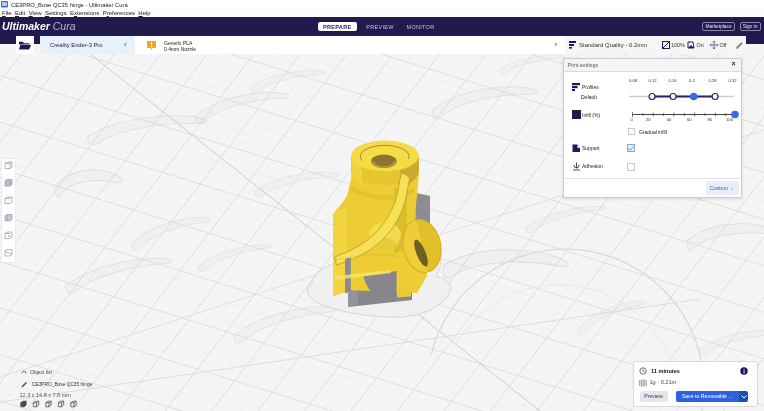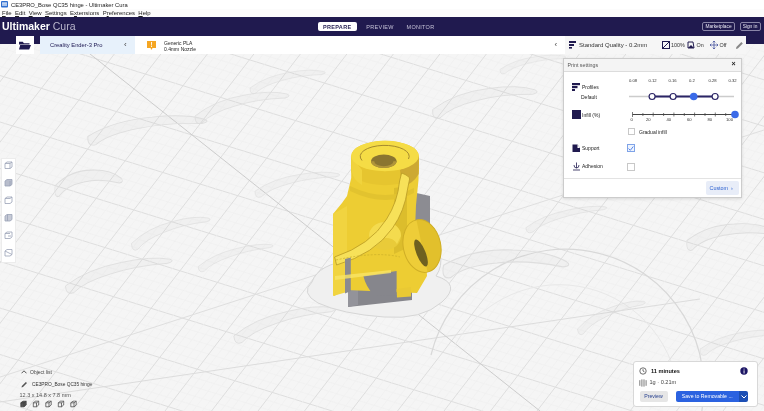--- a/index.html
+++ b/index.html
@@ -351,21 +351,21 @@
   </svg>
 <div class="abs" style="left:11px;top:1.5px;font-size:5.8px;color:#222;">CE3PRO_Bose QC35 hinge - Ultimaker Cura</div>
 
 <div class="abs" style="left:0;top:9px;width:764px;height:8px;background:#fcfcfc;"></div>
 <div class="abs" style="left:2px;top:9.8px;font-size:6px;color:#222;"><u>F</u>ile&nbsp;&nbsp;<u>E</u>dit&nbsp;&nbsp;<u>V</u>iew&nbsp;&nbsp;<u>S</u>ettings&nbsp;&nbsp;E<u>x</u>tensions&nbsp;&nbsp;P<u>r</u>eferences&nbsp;&nbsp;<u>H</u>elp</div>
 
 <div class="abs" style="left:0;top:17px;width:764px;height:20px;background:#201a4f;"></div>
 <div class="abs" style="left:0;top:37px;width:16px;height:7px;background:#201a4f;"></div>
 <div class="abs" style="left:34.2px;top:37px;width:5.6px;height:7px;background:#201a4f;"></div>
 <div class="abs" style="left:745.5px;top:37px;width:18.5px;height:7px;background:#201a4f;"></div>
-<div class="abs" style="left:2px;top:19.5px;font-size:10.5px;color:#ffffff;"><b>Ultimaker</b> <span style="color:#b9b6cc;">Cura</span></div>
+<div class="abs" style="left:2px;top:19.5px;font-size:10.5px;color:#ffffff;font-style:italic;"><b>Ultimaker</b> <span style="color:#b9b6cc;">Cura</span></div>
 <div class="abs" style="left:318px;top:22px;width:38.5px;height:9px;background:#ffffff;border-radius:2px;"></div>
 <div class="abs" style="left:318px;top:23.5px;width:38.5px;text-align:center;font-size:5.5px;font-weight:bold;color:#201a4f;letter-spacing:0.3px;">PREPARE</div>
 <div class="abs" style="left:361px;top:23.5px;width:38px;text-align:center;font-size:5.5px;color:#c6c3d8;letter-spacing:0.3px;">PREVIEW</div>
 <div class="abs" style="left:401px;top:23.5px;width:39px;text-align:center;font-size:5.5px;color:#c6c3d8;letter-spacing:0.3px;">MONITOR</div>
 <div class="abs" style="left:702px;top:22px;width:33px;height:8.5px;border:0.8px solid #8a86a8;border-radius:2px;color:#e8e6f2;font-size:4.8px;text-align:center;line-height:7.5px;">Marketplace</div>
 <div class="abs" style="left:739.5px;top:22px;width:21px;height:8.5px;border:0.8px solid #8a86a8;border-radius:2px;color:#e8e6f2;font-size:4.8px;text-align:center;line-height:7.5px;">Sign in</div>
 
 <div class="abs" style="left:39.8px;top:36px;width:525.2px;height:17.5px;background:#ffffff;"></div>
 <div class="abs" style="left:15.8px;top:36px;width:18.4px;height:17.5px;background:#ffffff;"></div>
 <svg class="abs" style="left:19px;top:41px;" width="13" height="9" viewBox="0 0 13 9">

